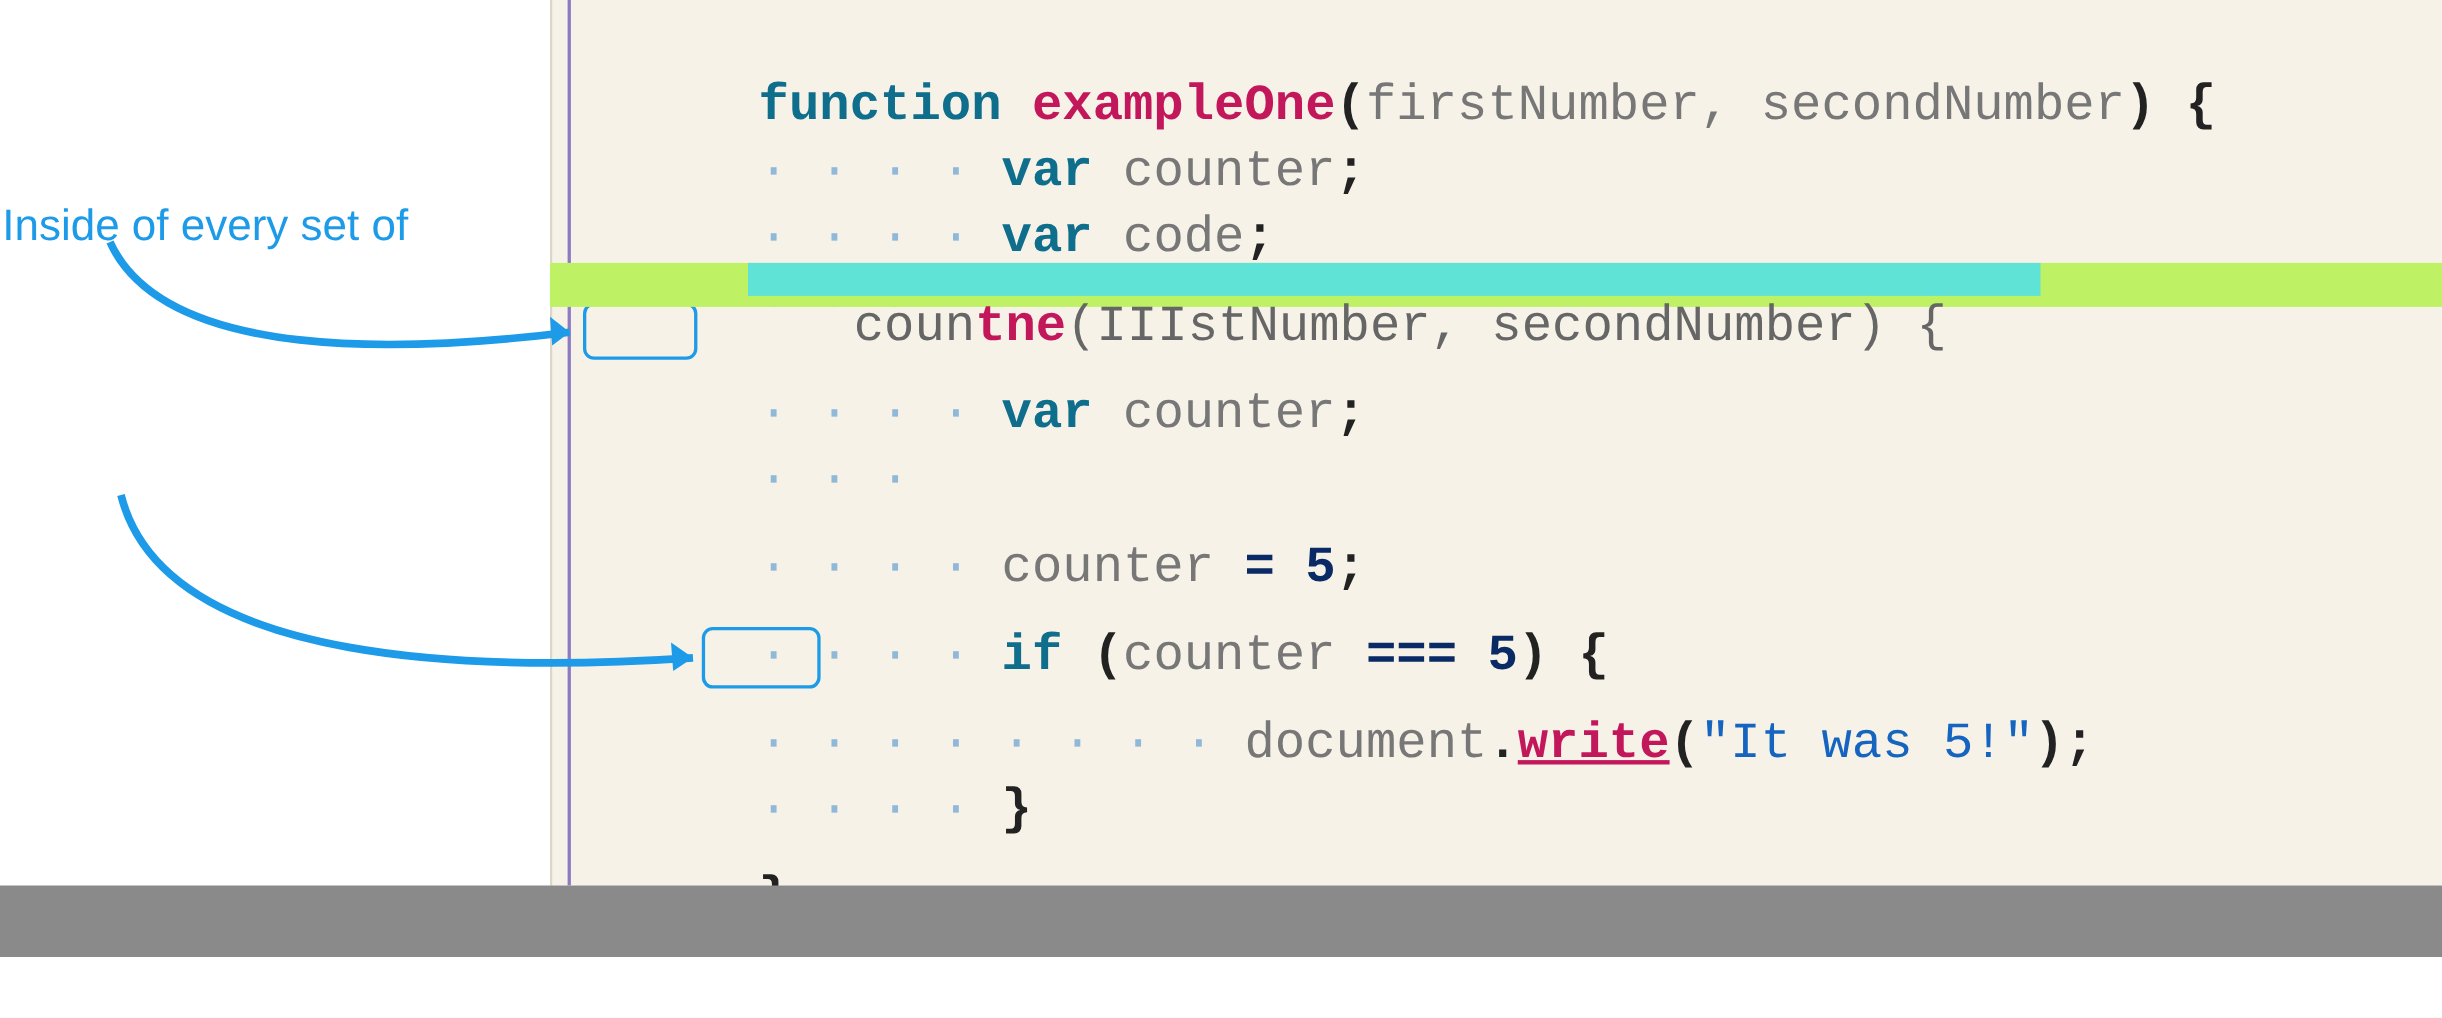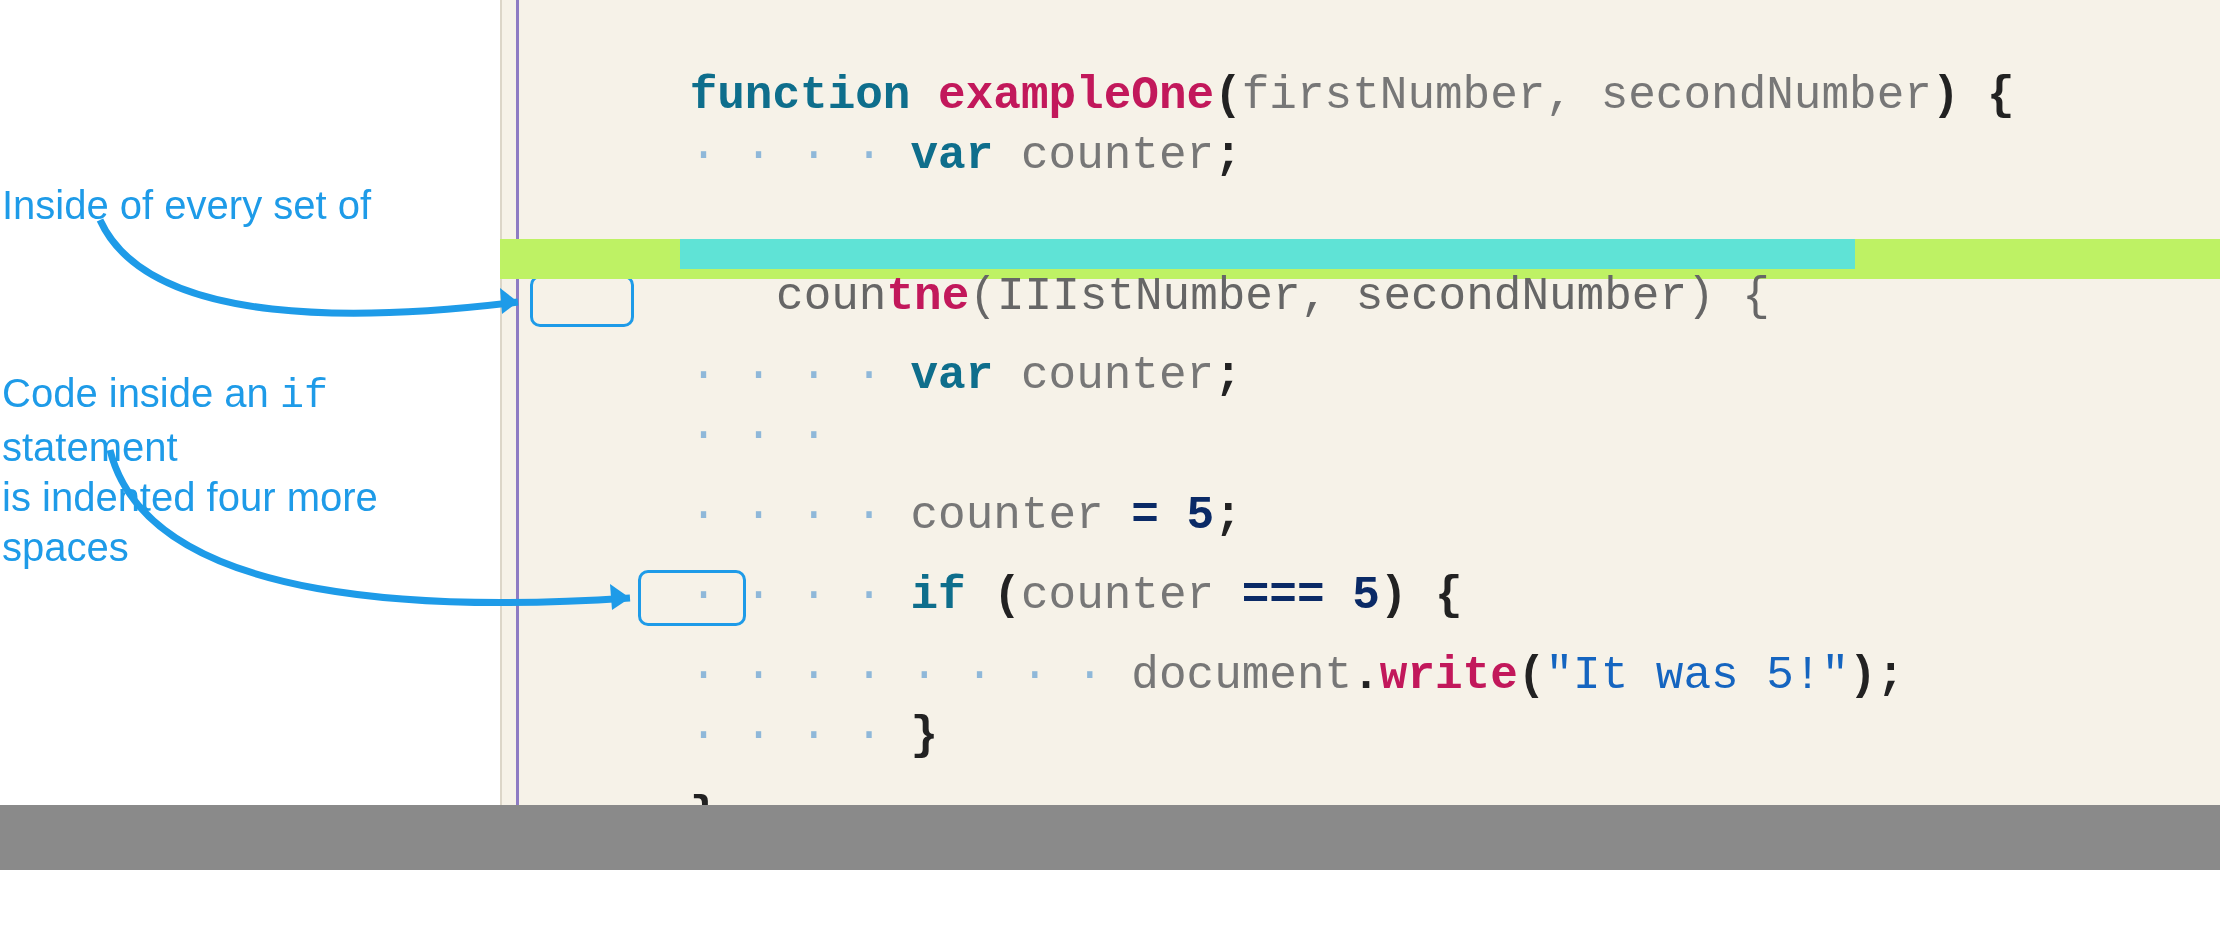--- a/index.html
+++ b/index.html
@@ -52,21 +52,21 @@
     white-space: pre;
     line-height: 60px;
   }
   .tok-kw { color: #0E6E8C; font-weight: bold; }
   .tok-fn { color: #C2185B; font-weight: bold; }
   .tok-id { color: #777; }
   .tok-punc { color: #222; font-weight: bold; }
   .tok-op { color: #0A2A66; font-weight: bold; }
   .tok-num { color: #0A2A66; font-weight: bold; }
   .tok-str { color: #1565C0; }
-  .tok-meth { color: #C2185B; font-weight: bold; }
+  .tok-meth { color: #C2185B; font-weight: bold; text-decoration: underline; }
 
   .ws-dots {
     font-family: Consolas, "Courier New", monospace;
     color: #8fb8d9;
     font-size: 46px;
     line-height: 60px;
     letter-spacing: 0;
     display: inline-block;
     white-space: pre;
   }
@@ -120,37 +120,36 @@
 </style>
 </head>
 <body>
 
 <div class="page">
 
   <div class="anno-col">
     <div class="anno anno1">
       <span>Inside of every set of</span>
     </div>
-    <div class="anno anno2">
-      <span>Code inside an </span><span class="code-font">if</span><span> statement</span><br>
-      <span>is indented four more  spaces</span>
-    </div>
   </div>
 
   <div class="code-panel">
     <div class="vline"></div>
 
     <div class="code-text line-row l1">
       <span class="tok-kw">function</span><span> </span><span class="tok-fn">exampleOne</span><span class="tok-punc">(</span><span class="tok-id">firstNumber</span><span class="tok-id">, </span><span class="tok-id">secondNumber</span><span class="tok-punc">)</span><span class="tok-punc"> {</span>
     </div>
 
     <div class="code-text line-row l2">
       <span class="ws-dots">· · · · </span><span class="tok-kw">var</span><span> </span><span class="tok-id">counter</span><span class="tok-punc">;</span>
     </div>
 
+    <div class="code-text line-row l3">
+      <span class="ws-dots">· · · · </span><span class="tok-kw">var</span><span> </span><span class="tok-id">code</span><span class="tok-punc">;</span>
+    </div>
 
     <div class="code-text line-row l4">
       <span class="ws-dots">· · · </span>
     </div>
 
     <div class="code-text line-row l6">
       <span class="ws-dots">· · · · </span><span class="tok-kw">var</span><span> </span><span class="tok-id">counter</span><span class="tok-punc">;</span>
     </div>
 
     <div class="code-text line-row l7">

